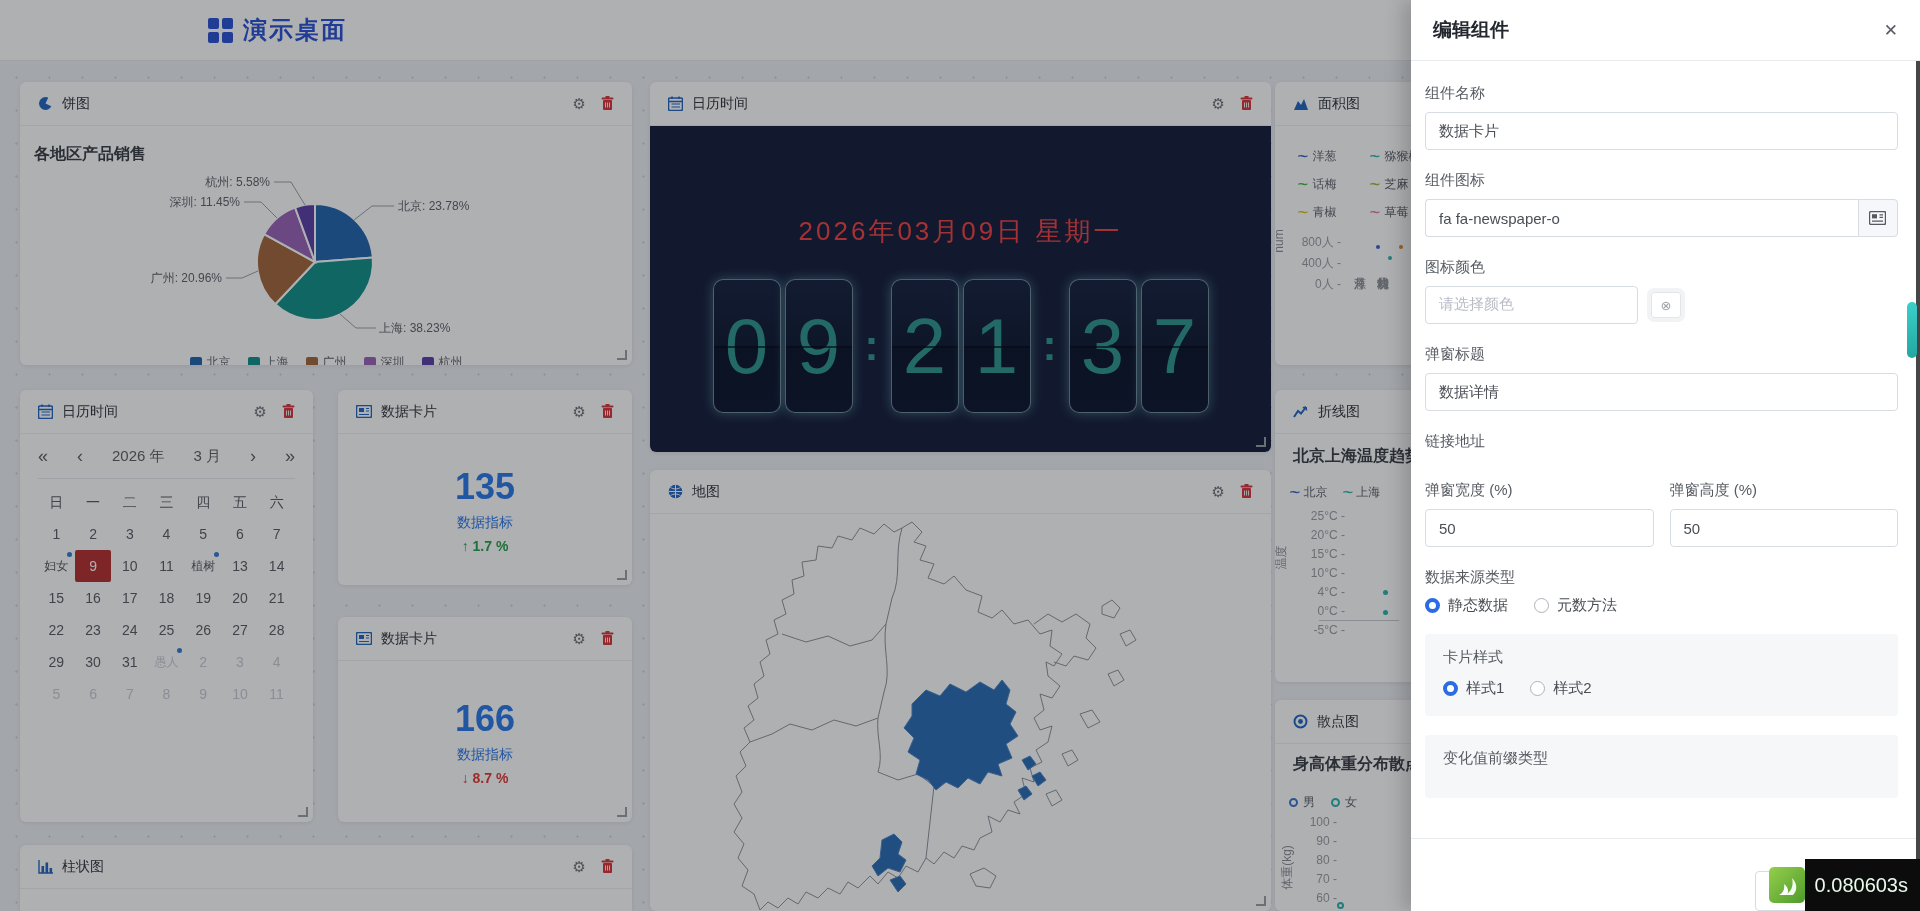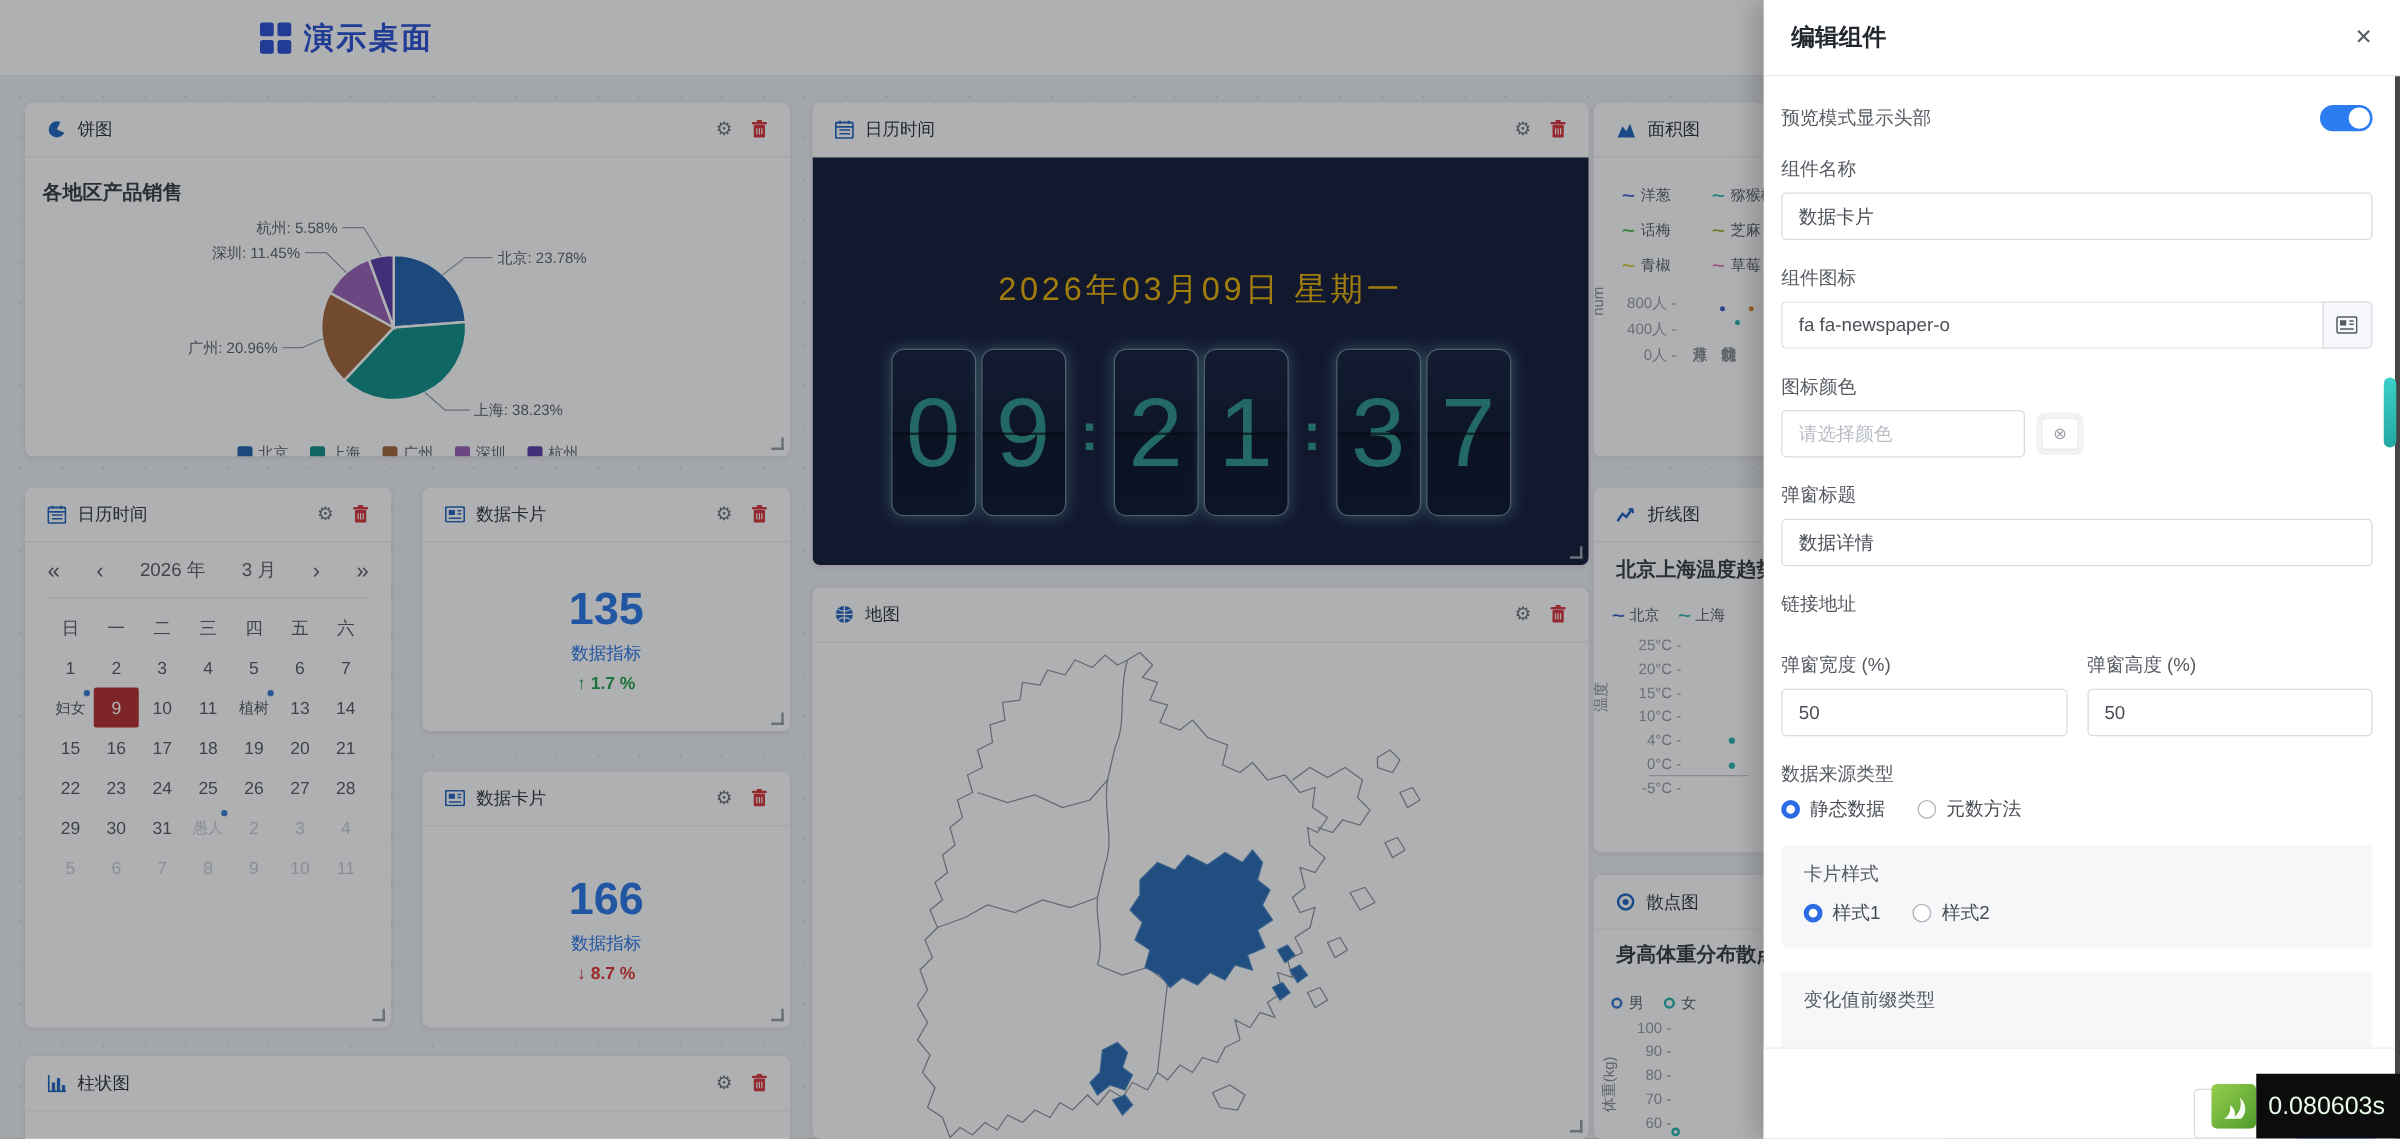--- a/index.html
+++ b/index.html
@@ -35,21 +35,21 @@
   .legend-line { position:absolute; display:flex; gap:16px; font-size:12px; color:#5f646b; }
   .legend-line .li { display:flex; align-items:center; gap:5px; }
 
   
   #pie-legend { position:absolute; left:0; right:0; top:228px; display:flex; justify-content:center; gap:17px; }
   #pie-legend .li { display:flex; align-items:center; gap:5px; font-size:12px; color:#5f646b; }
   #pie-legend .sw { width:12px; height:12px; border-radius:2px; }
 
   
   #clock-body { position:absolute; inset:0; background:#151e3c; display:flex; flex-direction:column; align-items:center; }
-  #clock-date { margin-top:88px; font-size:26px; color:#eab308; letter-spacing:3px; }
+  #clock-date { margin-top:88px; font-size:26px; color:#ef4444; letter-spacing:3px; }
   #flip-row { margin-top:30px; display:flex; align-items:center; }
   .flip-card { width:68px; height:134px; border-radius:10px; margin:0 2px;
     background:linear-gradient(180deg,#16223f 0%,#101a34 49%,#0b142b 51%,#0d1730 100%);
     border:1px solid rgba(190,225,232,.55); box-shadow:0 0 12px rgba(140,220,225,.4);
     position:relative; display:flex; align-items:center; justify-content:center; }
   .flip-card::before { content:""; position:absolute; left:0; right:0; top:50%; height:2px; background:rgba(5,8,18,.65); }
   .flip-card span { font-size:78px; color:#2f968d; }
   .flip-colon { font-size:42px; color:#2f968d; margin:0 10px; font-weight:bold; }
 
   
@@ -86,21 +86,21 @@
   .toggle { width:42px; height:21px; border-radius:11px; background:#2b7cf0; position:relative; cursor:pointer; }
   .toggle::after { content:""; position:absolute; right:2px; top:2px; width:17px; height:17px; border-radius:50%; background:#fff; }
   .ep-input { width:100%; height:38px; border:1px solid #d7dbe2; border-radius:4px; padding:0 13px;
     font-size:15px; color:#4a4f56; font-family:inherit; background:#fff; }
   .ep-input::placeholder { color:#b9bdc5; }
   .input-append { display:flex; }
   .input-append .ep-input { border-radius:4px 0 0 4px; border-right:none; }
   .append-btn { width:44px; height:38px; border:1px solid #d7dbe2; border-radius:0 4px 4px 0; background:#f5f7fa;
     display:flex; align-items:center; justify-content:center; cursor:pointer; }
   .color-row { display:flex; align-items:center; gap:13px; }
-  .color-row .ep-input { width:195px; }
+  .color-row .ep-input { width:213px;font-family:Liberation Mono, monospace; }
   .mini-btn { width:30px; height:26px; border:1px solid #e2e5ea; border-radius:3px; background:#fff;
     display:flex; align-items:center; justify-content:center; color:#9ca1a8; font-size:13px; cursor:pointer;
     outline:4px solid #f2f3f5; }
   .two-col { display:flex; gap:16px; }
   .two-col > div { flex:1; }
   .radio-row { display:flex; align-items:center; gap:26px; margin-top:4px; }
   .radio-item { display:flex; align-items:center; gap:8px; cursor:pointer; }
   .radio { width:15px; height:15px; border-radius:50%; border:1px solid #aeb3ba; background:#fff; }
   .radio.on { border:4px solid #2b6ce5; }
   .radio-label { font-size:15px; color:#4a4f56; }
@@ -588,24 +588,20 @@
 
   <div id="dim-overlay"></div>
 
   <aside id="edit-panel">
     <div id="ep-head">
       <span id="ep-title">编辑组件</span>
       <span id="ep-close">✕</span>
     </div>
     <div id="ep-body">
 
-      <div class="ep-row-toggle">
-        <span class="ep-label" style="margin:0;">预览模式显示头部</span>
-        <span class="toggle"></span>
-      </div>
 
       <div class="ep-label">组件名称</div>
       <input class="ep-input" value="数据卡片" style="">
 
       <div class="ep-label">组件图标</div>
       <div class="input-append">
         <input class="ep-input" value="fa fa-newspaper-o" style="">
         <span class="append-btn">
           <svg width="17" height="14" viewBox="0 0 17 14">
               <rect x="0.5" y="0.5" width="16" height="13" rx="1.5" fill="none" stroke="#555a60" stroke-width="1.4"></rect>

